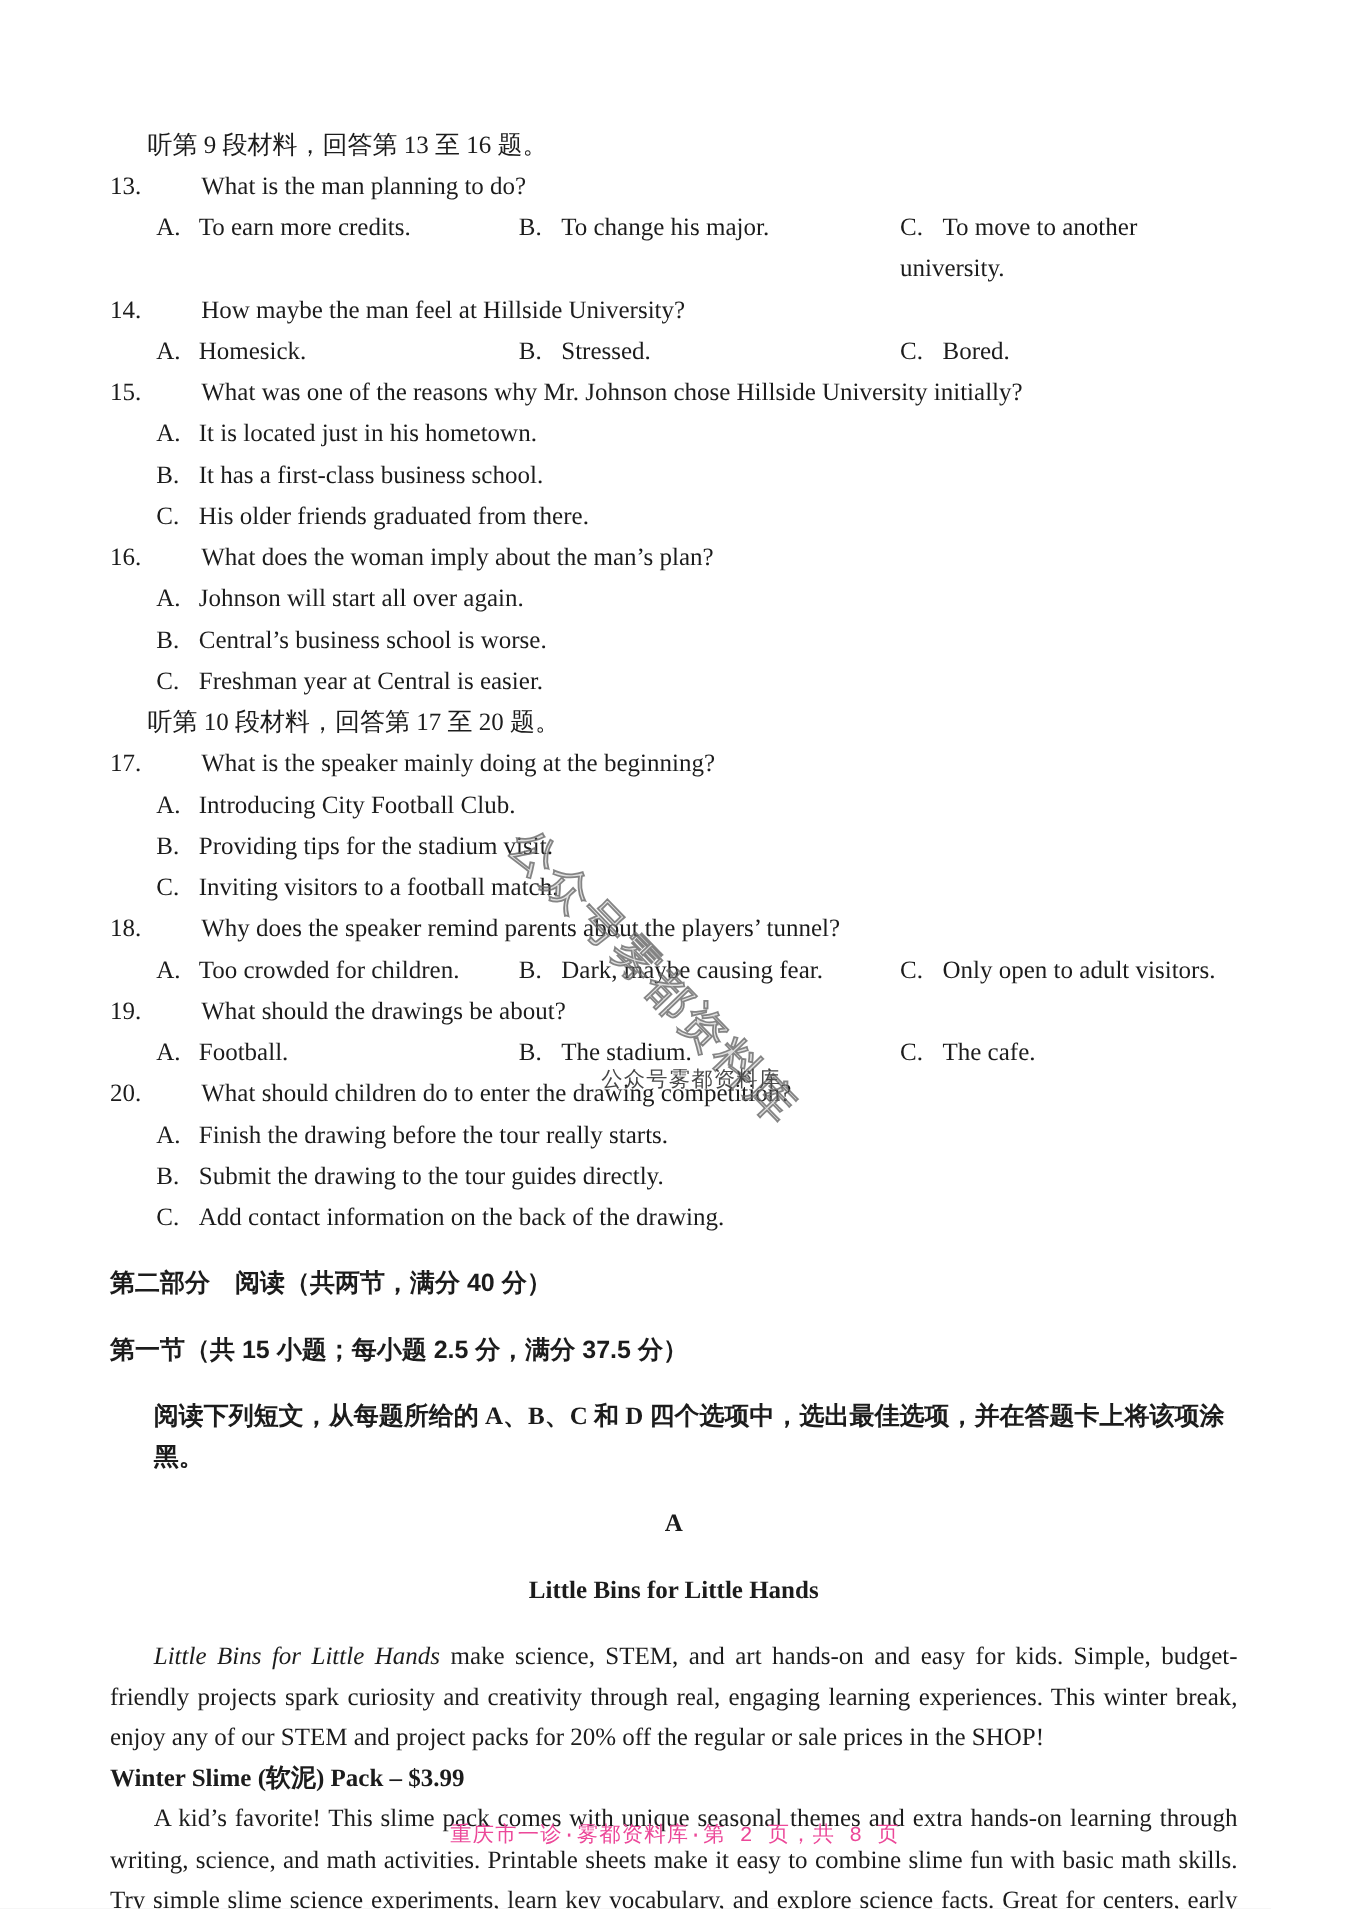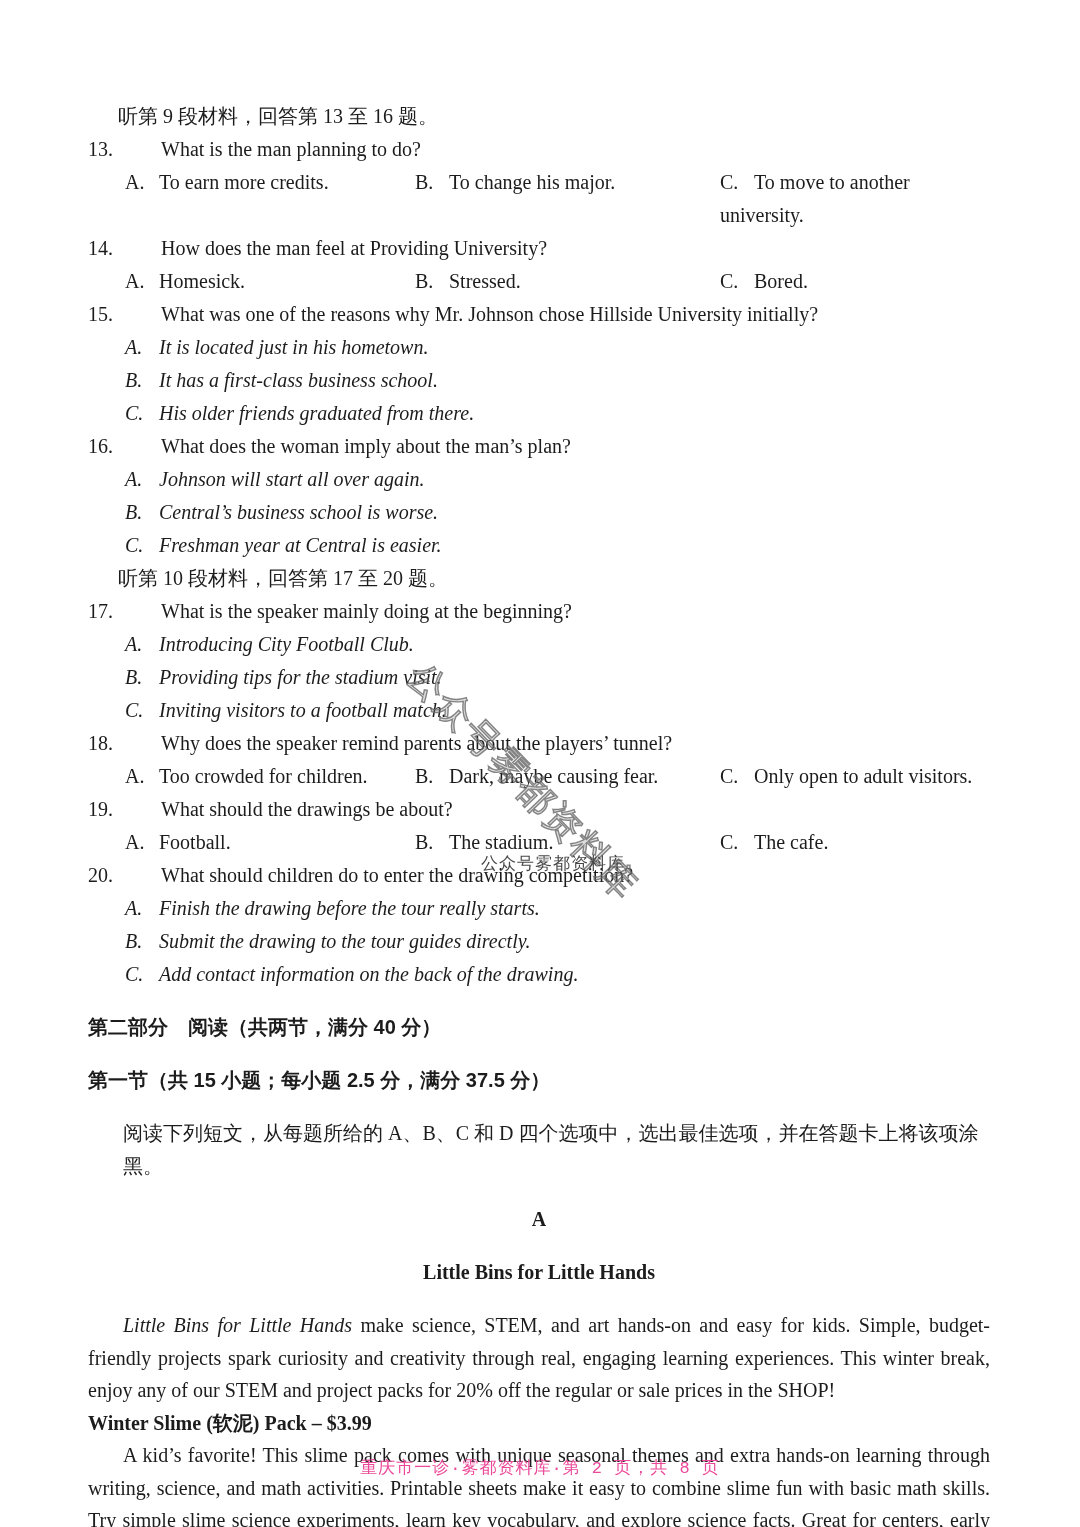--- a/index.html
+++ b/index.html
@@ -20,24 +20,24 @@
   .line{line-height:33px;font-size:20px;}
   .note{margin:0 0 0 30px;}
   .q{margin:0;}
   .qline{display:flex;}
   .qnum{flex:0 0 37px;}
   .qtext{flex:1;margin-left:36px;}
   .opts-row{display:flex;margin-left:37px;}
   .opts-row .optA{flex:0 0 290px;}
   .opts-row .optB{flex:0 0 305px;}
   .opts-row .optC{flex:1;}
-  .opts-stack{margin-left:37px;font-style:italic;}
+  .opts-stack{margin-left:37px;}
   .opt .olabel{display:inline-block;min-width:34px;}
   .reading{margin-top:15px;}
-  .rline{line-height:33px;font-size:20px;}
+  .rline{line-height:33px;font-size:20px;font-weight:bold;}
   .hd{font-weight:bold;font-family:"Liberation Sans","DejaVu Sans",sans-serif;}
   .center{text-align:center;}
   .bold{font-weight:bold;}
   .para{
     line-height:32.5px;font-size:20px;
     text-align:justify;
     text-indent:35px;
     margin:0;
   }
   .para.noindent{text-indent:0;}
@@ -95,21 +95,21 @@
       <div class="opts-row line">
         <span class="opt optA"><span class="olabel">A.</span><span>To earn more credits.</span></span>
         <span class="opt optB"><span class="olabel">B.</span><span>To change his major.</span></span>
         <span class="opt optC"><span class="olabel">C.</span><span>To move to another university.</span></span>
       </div>
     </div>
 
     <div class="q">
       <div class="qline line">
         <span class="qnum">14.</span>
-        <span class="qtext">How does the man feel at Providing University?</span>
+        <span class="qtext">How maybe the man feel at Hillside University?</span>
       </div>
       <div class="opts-row line">
         <span class="opt optA"><span class="olabel">A.</span><span>Homesick.</span></span>
         <span class="opt optB"><span class="olabel">B.</span><span>Stressed.</span></span>
         <span class="opt optC"><span class="olabel">C.</span><span>Bored.</span></span>
       </div>
     </div>
 
     <div class="q">
       <div class="qline line">

